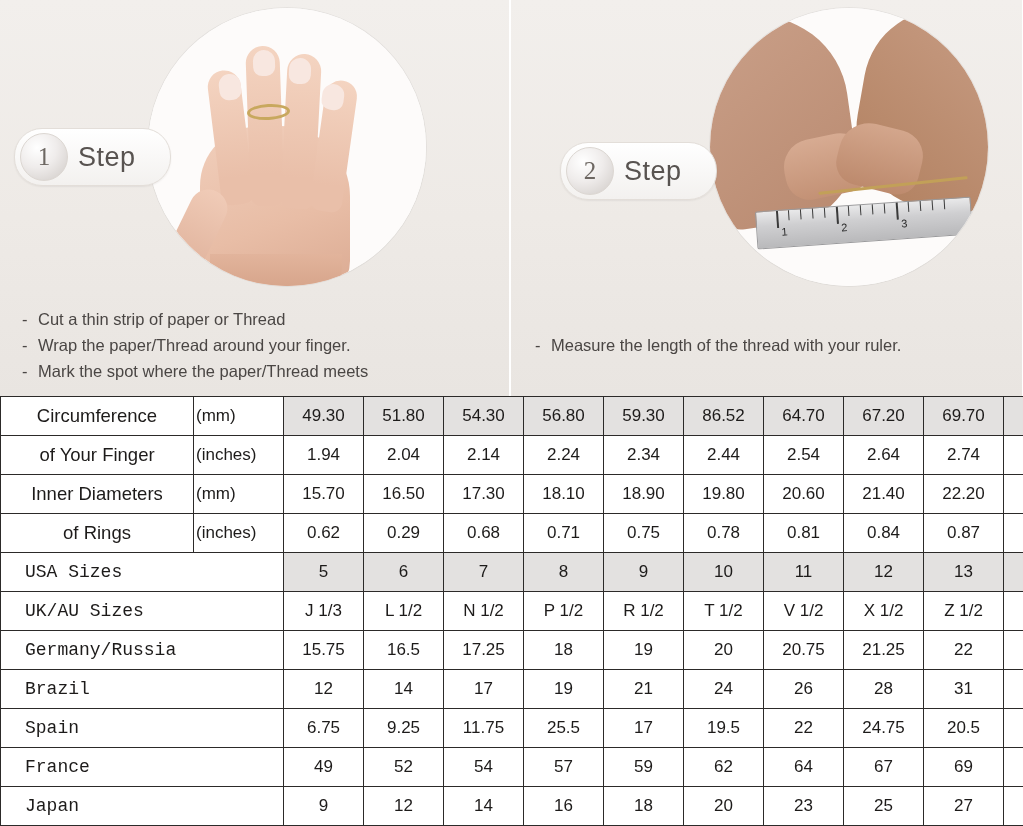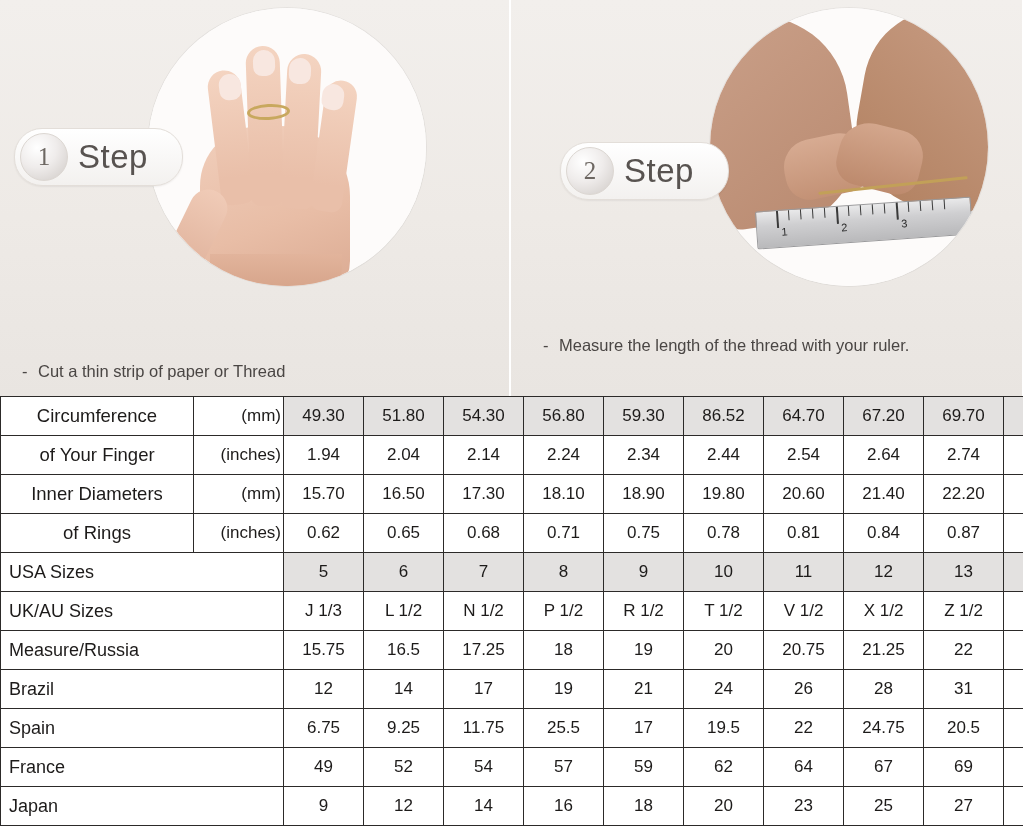--- a/index.html
+++ b/index.html
@@ -183,34 +183,34 @@
     background: radial-gradient(circle at 35% 30%, #ffffff 0%, #efeceb 45%, #cfcac6 100%);
     border: 1px solid #dcd7d2;
     color: #6d6762;
     font-size: 25px;
     display: flex;
     align-items: center;
     justify-content: center;
     font-family: "Liberation Serif", serif;
   }
   .step-word {
-    font-size: 33px;
+    font-size: 27px;
     color: #585350;
     letter-spacing: 0.5px;
   }
 
   .bullets {
     position: absolute;
     bottom: 12px;
     font-size: 16.5px;
     color: #4a4644;
     line-height: 26px;
   }
   .bullets.left  { left: 22px; }
-  .bullets.right { left: 32px; }
+  .bullets.right { left: 24px; }
   .bullets div { white-space: nowrap; }
   .bullets .dash { display: inline-block; width: 16px; }
 
   
   .size-table {
     border-collapse: collapse;
     width: 1023px;
     table-layout: fixed;
     font-size: 17px;
   }
@@ -223,27 +223,28 @@
     color: #1d1b1a;
     background: #ffffff;
   }
   .size-table td.head-label {
     text-align: center;
     font-size: 18.5px;
     width: 188px;
   }
   .size-table td.row-label {
     text-align: left;
-    padding-left: 8px;
+    padding-left: 24px;
     font-size: 18px;
     width: 188px;
+    font-family: Liberation Mono, monospace;
   }
   .size-table td.unit {
     width: 85px;
-    text-align: right;
+    text-align: left;
     font-size: 17px;
   }
   .size-table td.shaded { background: #e3e1e0; }
   .size-table td.val { width: 75px; }
 </style>
 </head>
 <body>
 
 <div class="page">
 
@@ -267,20 +268,22 @@
         </div>
       </div>
 
       <div class="step-badge badge-left">
         <div class="step-num">1</div>
         <div class="step-word">Step</div>
       </div>
 
       <div class="bullets left">
         <div><span class="dash">-</span><span>Cut a thin strip of paper or Thread</span></div>
+        <div><span class="dash">-</span><span>Wrap the paper/Thread around your finger.</span></div>
+        <div><span class="dash">-</span><span>Mark the spot where the paper/Thread meets</span></div>
       </div>
     </div>
 
     <div class="step-panel right">
       <div class="photo-circle photo-right" style="left:199px;">
         <div class="hand2-wrap">
           <div class="arm-a"></div>
           <div class="arm-b"></div>
           <div class="fingers-a"></div>
           <div class="fingers-b"></div>
@@ -364,21 +367,21 @@
         <td class="val">20.60</td>
         <td class="val">21.40</td>
         <td class="val">22.20</td>
         <td class="val">23.00</td>
       </tr>
 
       <tr>
         <td class="head-label">of Rings</td>
         <td class="unit">(inches)</td>
         <td class="val">0.62</td>
-        <td class="val">0.65</td>
+        <td class="val">0.29</td>
         <td class="val">0.68</td>
         <td class="val">0.71</td>
         <td class="val">0.75</td>
         <td class="val">0.78</td>
         <td class="val">0.81</td>
         <td class="val">0.84</td>
         <td class="val">0.87</td>
         <td class="val">0.91</td>
       </tr>
 
@@ -404,21 +407,21 @@
         <td class="val">P 1/2</td>
         <td class="val">R 1/2</td>
         <td class="val">T 1/2</td>
         <td class="val">V 1/2</td>
         <td class="val">X 1/2</td>
         <td class="val">Z 1/2</td>
         <td class="val">Z3</td>
       </tr>
 
       <tr>
-        <td class="row-label" colspan="2">Measure/Russia</td>
+        <td class="row-label" colspan="2">Germany/Russia</td>
         <td class="val">15.75</td>
         <td class="val">16.5</td>
         <td class="val">17.25</td>
         <td class="val">18</td>
         <td class="val">19</td>
         <td class="val">20</td>
         <td class="val">20.75</td>
         <td class="val">21.25</td>
         <td class="val">22</td>
         <td class="val">23</td>

